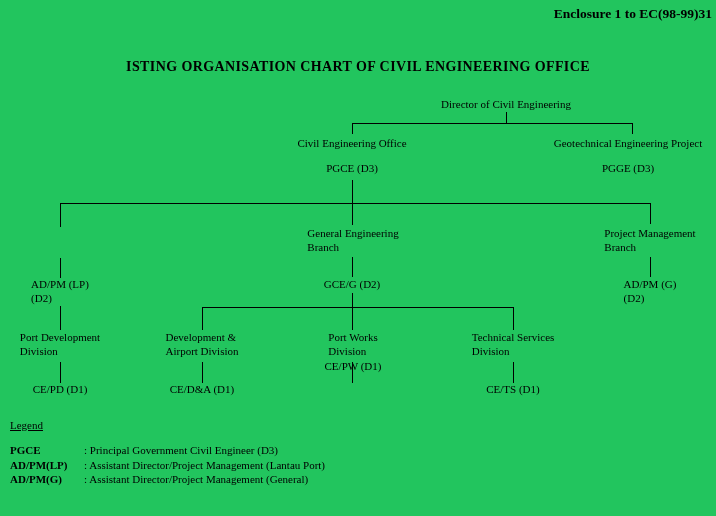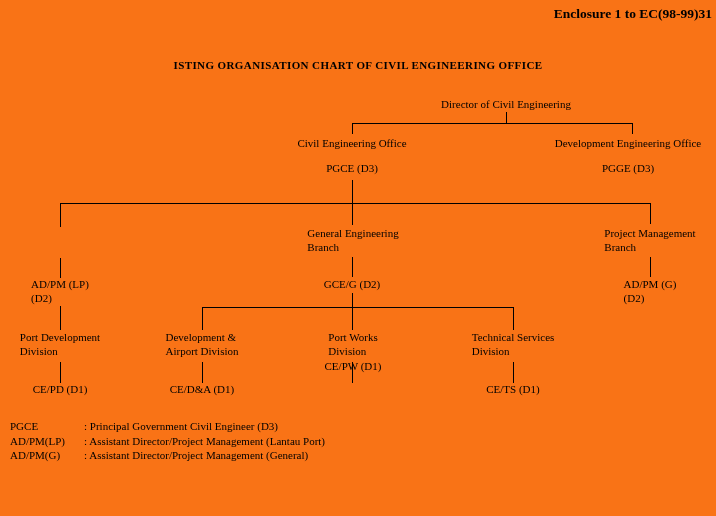--- a/index.html
+++ b/index.html
@@ -1,37 +1,37 @@
 <!DOCTYPE html>
 <html><head>
 <meta charset="utf-8">
 <style>
   html,body{margin:0;padding:0;background:#fff;}
   .page{
-    position:relative;width:716px;height:516px;background:#f97316;color:#000;
+    position:relative;width:716px;height:516px;background:#22c55e;color:#000;
     font-family:"Liberation Serif","DejaVu Serif",serif;overflow:hidden;
   }
   .enclosure{
     position:absolute;top:6px;right:4px;font-size:13.5px;font-weight:bold;white-space:nowrap;
   }
   .title{
     position:absolute;top:59px;left:50%;transform:translateX(-50%);
-    font-size:11px;font-weight:bold;letter-spacing:0.4px;white-space:nowrap;
+    font-size:14px;font-weight:bold;letter-spacing:0.4px;white-space:nowrap;
   }
   .node{
     position:absolute;transform:translateX(-50%);
     font-size:11px;line-height:13.5px;white-space:nowrap;
   }
   .hline,.vline{position:absolute;background:#000;}
   .hline{height:1px;}
   .vline{width:1px;}
   .legend{position:absolute;left:10px;top:419px;font-size:11px;}
   .legend-heading{text-decoration:underline;line-height:13px;margin-bottom:11px;}
   .legend-row{line-height:14.7px;white-space:nowrap;}
-  .legend-abbr{display:inline-block;width:74px;}
+  .legend-abbr{display:inline-block;width:74px;font-weight:bold;}
 </style>
 </head>
 <body>
 
 <div class="page">
 
   <div class="enclosure">Enclosure 1 to EC(98-99)31</div>
   <div class="title">ISTING ORGANISATION CHART OF CIVIL ENGINEERING OFFICE</div>
 
   <div class="vline" style="left:506px;top:112px;height:12px"></div>
@@ -52,21 +52,21 @@
   <div class="vline" style="left:513px;top:307px;height:23px"></div>
   <div class="vline" style="left:60px;top:362px;height:21px"></div>
   <div class="vline" style="left:202px;top:362px;height:21px"></div>
   <div class="vline" style="left:352px;top:362px;height:21px"></div>
   <div class="vline" style="left:513px;top:362px;height:21px"></div>
 
   <div class="node" style="left:506px;top:98px">Director of Civil Engineering</div>
 
   <div class="node" style="left:352px;top:137px">Civil Engineering Office</div>
   <div class="node" style="left:352px;top:162px">PGCE (D3)</div>
-  <div class="node" style="left:628px;top:137px">Development Engineering Office</div>
+  <div class="node" style="left:628px;top:137px">Geotechnical Engineering Project</div>
   <div class="node" style="left:628px;top:162px">PGGE (D3)</div>
 
   <div class="node" style="left:60px;top:278px">
     <div>AD/PM (LP)</div>
     <div>(D2)</div>
   </div>
 
   <div class="node" style="left:353px;top:227px">
     <div>General Engineering</div>
     <div>Branch</div>
@@ -102,20 +102,21 @@
   </div>
   <div class="node" style="left:353px;top:360px">CE/PW (D1)</div>
 
   <div class="node" style="left:513px;top:331px">
     <div>Technical Services</div>
     <div>Division</div>
   </div>
   <div class="node" style="left:513px;top:383px">CE/TS (D1)</div>
 
   <div class="legend">
+    <div class="legend-heading">Legend</div>
     <div class="legend-row">
       <span class="legend-abbr">PGCE</span><span>: Principal Government Civil Engineer (D3)</span>
     </div>
     <div class="legend-row">
       <span class="legend-abbr">AD/PM(LP)</span><span>: Assistant Director/Project Management (Lantau Port)</span>
     </div>
     <div class="legend-row">
       <span class="legend-abbr">AD/PM(G)</span><span>: Assistant Director/Project Management (General)</span>
     </div>
   </div>

